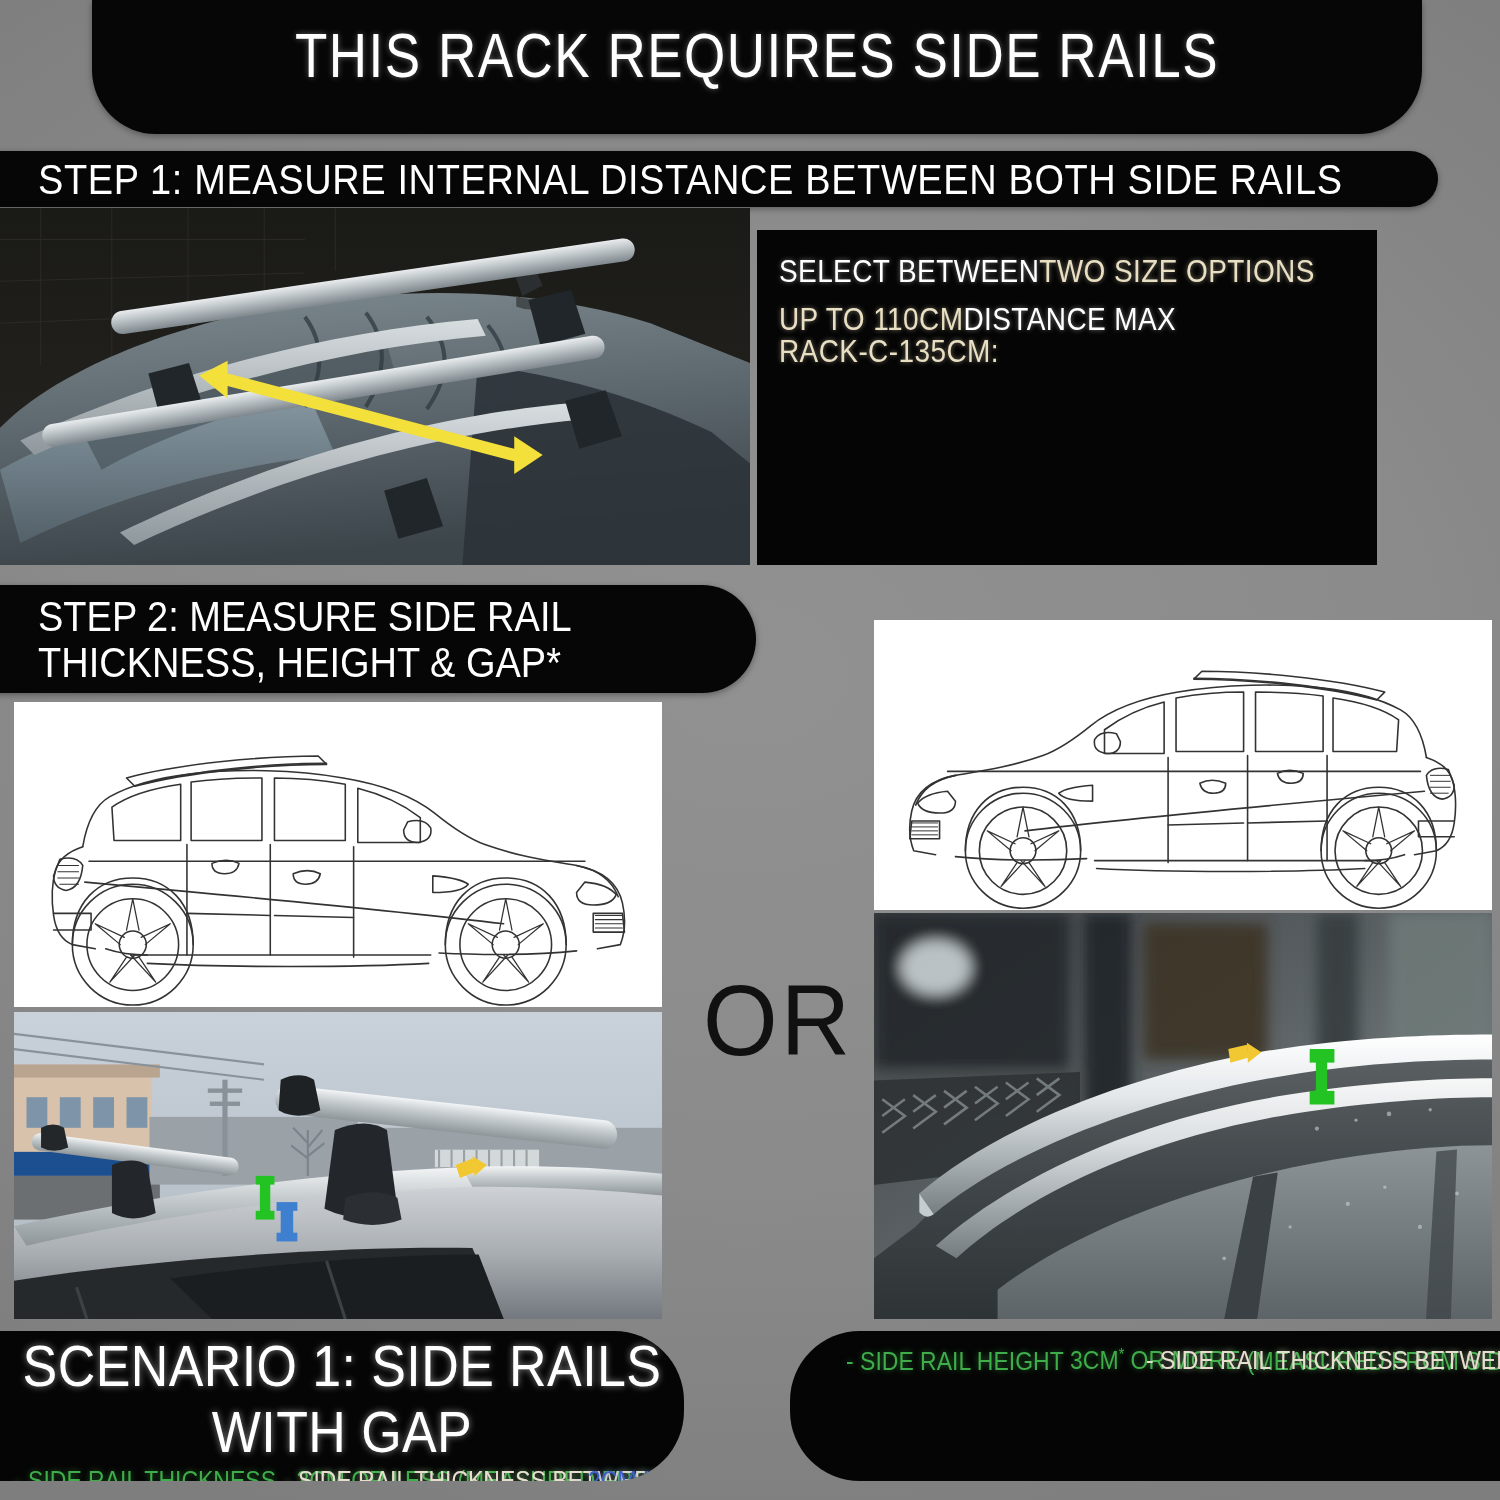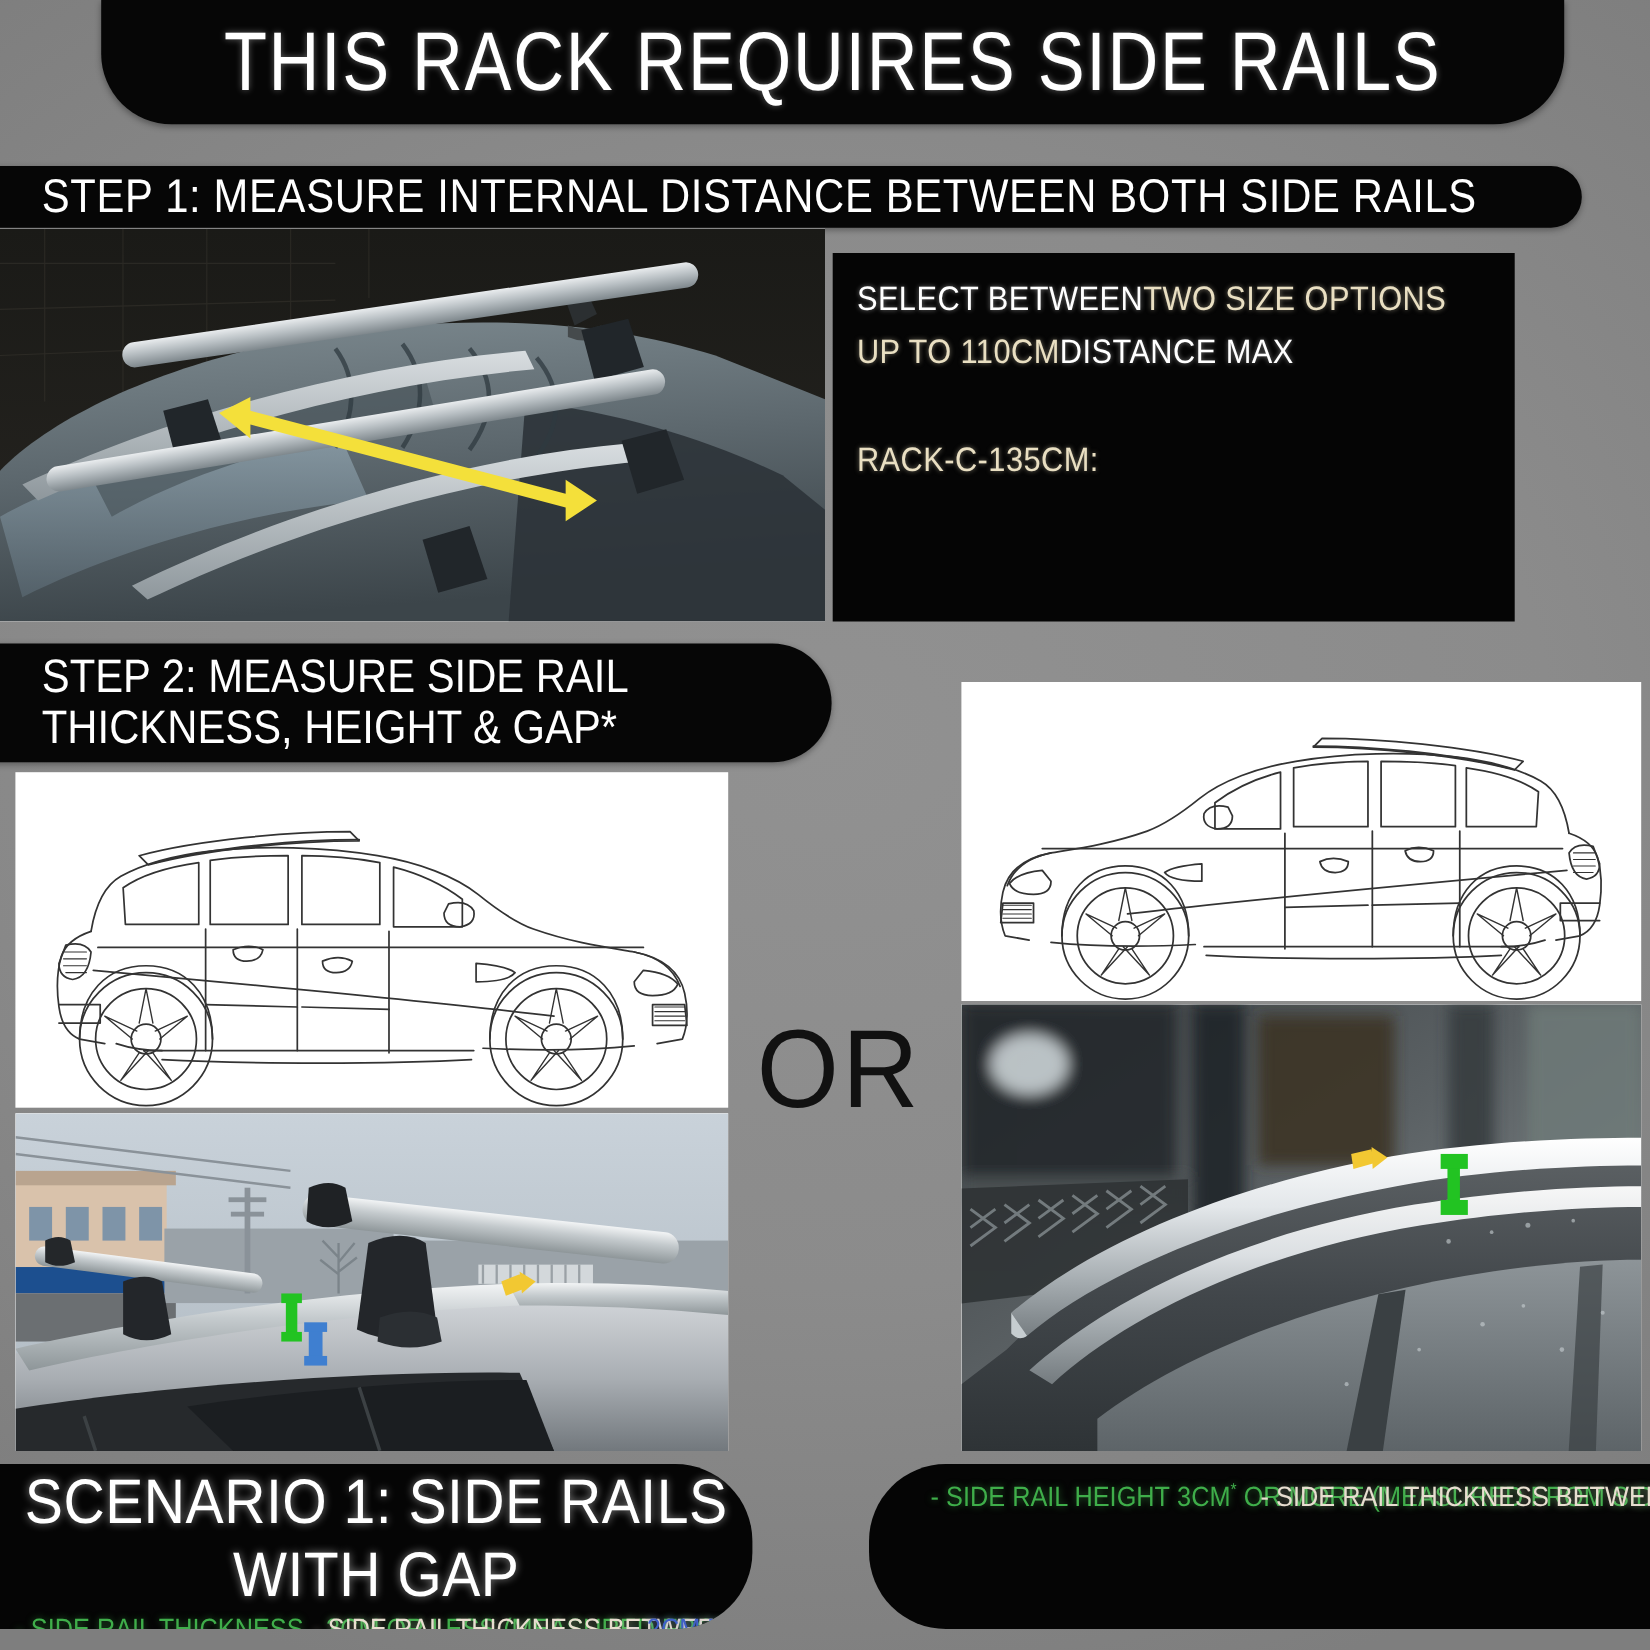--- a/index.html
+++ b/index.html
@@ -17,22 +17,22 @@
   
   .bar{
     position:absolute;background:#060606;color:#fff;
     display:flex;align-items:center;justify-content:center;
     text-align:center;line-height:1.02;
     box-shadow:0 2px 6px rgba(0,0,0,.35);
   }
   #title-bar{
     left:92px;top:0;width:1330px;height:113px;
     border-radius:0 0 64px 64px;
-    font-size:64px;letter-spacing:1.5px;font-weight:400;
-    padding-bottom:0;
+    font-size:53px;letter-spacing:1.5px;font-weight:400;
+    padding-bottom:21px;
   }
   #title-bar .t{
     text-shadow:0 0 6px rgba(255,255,255,.35);
     transform:scaleY(1.18);display:inline-block;
   }
   #step1-bar{
     left:-40px;top:151px;width:1400px;height:56px;
     border-radius:0 28px 28px 0;
     justify-content:flex-start;padding-left:78px;
     font-size:38px;letter-spacing:.6px;
@@ -52,37 +52,37 @@
     position:absolute;left:757px;top:230px;width:620px;height:335px;
     background:#050505;color:#fff;padding:26px 0 0 22px;box-sizing:border-box;
   }
   #spec-panel .line{font-size:28px;letter-spacing:.4px;white-space:nowrap;}
   #spec-panel .line .t{transform:scaleY(1.1);display:inline-block;}
   .gold{color:#e9dfc2;text-shadow:0 0 5px rgba(233,223,194,.5);}
   .white{color:#ffffff;text-shadow:0 0 5px rgba(255,255,255,.45);}
   .sp1{margin-top:0;}
   .sp2{margin-top:58px;}
   .sp3{margin-top:16px;}
-  .sp4{margin-top:66px;}
+  .sp4{}
   .sp5{margin-top:6px;}
 
   
   .frame{position:absolute;background:#ffffff;box-sizing:border-box;overflow:hidden;}
   .frame .inner{position:absolute;inset:0;overflow:hidden;}
 
   #photo-roof{left:0;top:208px;width:750px;height:357px;padding:8px 8px 8px 6px;}
   #draw-left {left:14px;top:702px;width:648px;height:305px;padding:13px;}
   #photo-rail-gap{left:14px;top:1012px;width:648px;height:307px;padding:12px 13px 14px 13px;}
   #draw-right{left:874px;top:620px;width:618px;height:290px;padding:12px;}
   #photo-rail-nogap{left:874px;top:913px;width:618px;height:406px;padding:8px 9px 10px 9px;}
 
   
   #or-label{
-    position:absolute;left:688px;top:918px;width:180px;height:110px;
-    display:flex;align-items:center;
+    position:absolute;left:688px;top:965px;width:180px;height:110px;
+    display:flex;align-items:center;justify-content:center;
     font-size:96px;color:#111;letter-spacing:3px;
   }
   #or-label .t{transform:scaleY(1.05);display:inline-block;}
 
   
   #scenario1{
     position:absolute;left:-40px;top:1331px;width:724px;height:150px;
     background:#050505;border-radius:0 70px 70px 0;
     box-sizing:border-box;padding:8px 14px 0 54px;overflow:hidden;
   }

